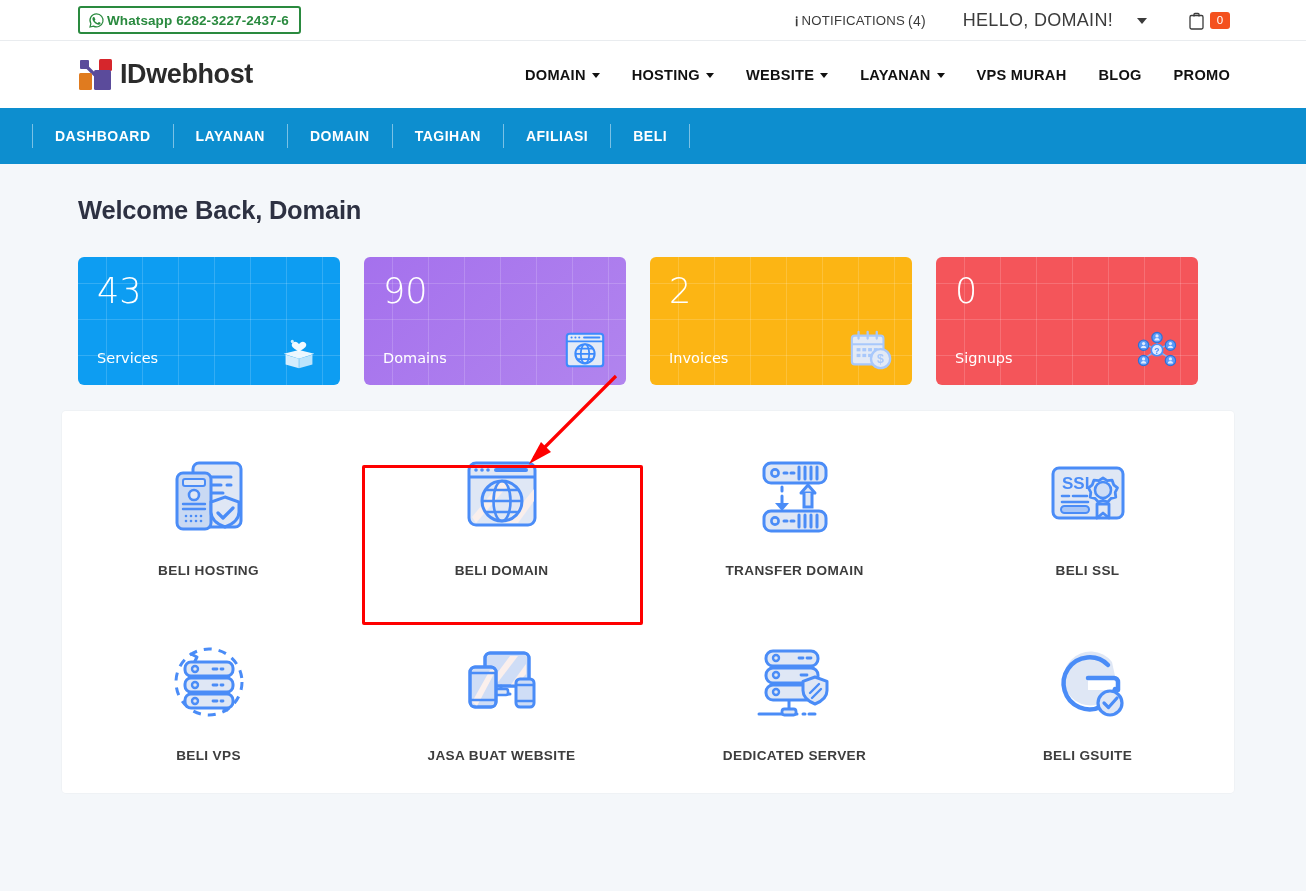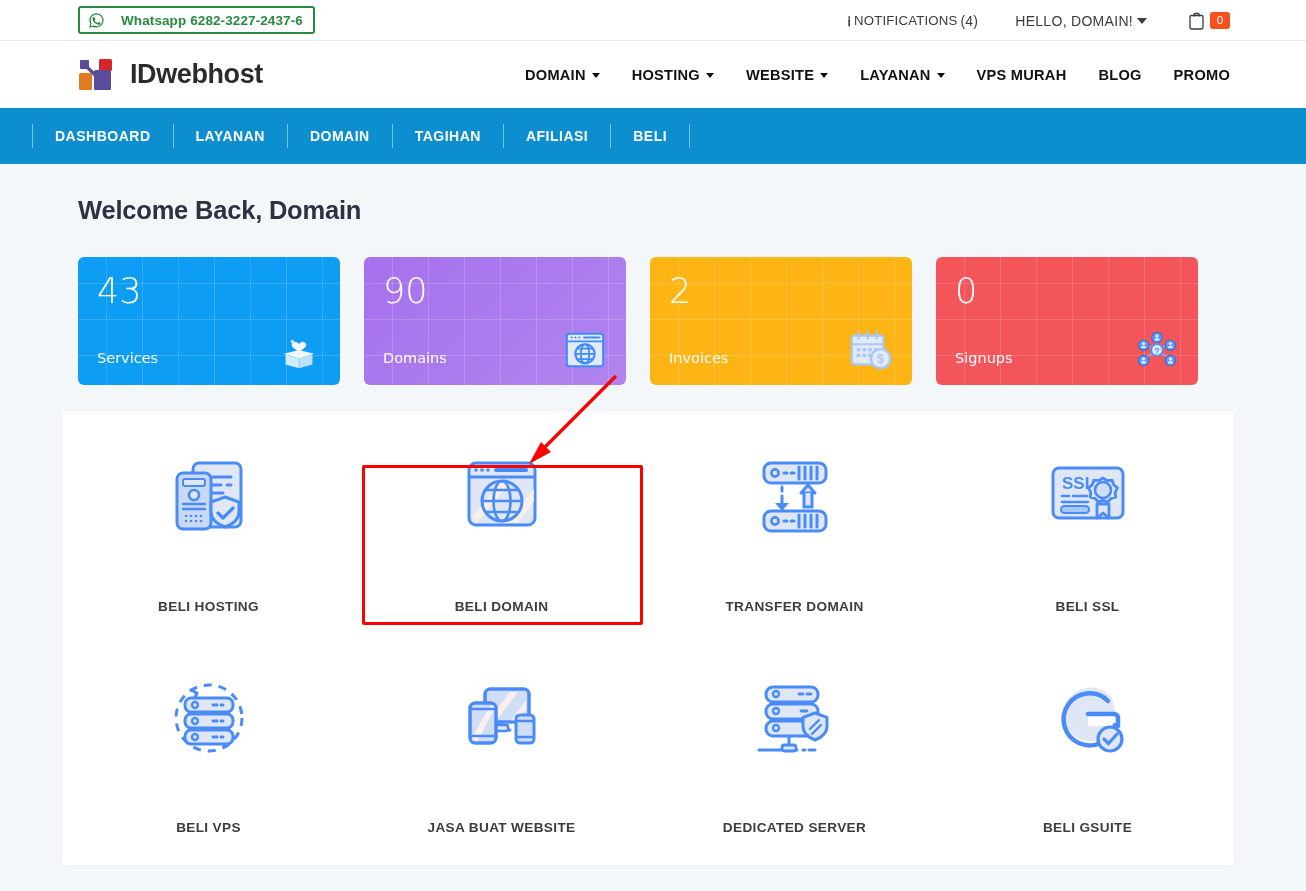--- a/index.html
+++ b/index.html
@@ -21,21 +21,21 @@
     position: relative;
   }
   .wa-box {
     margin-left: 78px;
     border: 2px solid #2a8a3f;
     border-radius: 3px;
     height: 28px;
     display: flex;
     align-items: center;
     padding: 0 10px 0 8px;
-    gap: 16px;
+    gap: 2px;
     background: #fff;
     cursor: pointer;
   }
   .wa-icon { width: 17px; height: 17px; display: block; }
   .wa-text {
     color: #2a8a3f;
     font-size: 13.5px;
     font-weight: bold;
     letter-spacing: .1px;
     white-space: nowrap;
@@ -52,22 +52,22 @@
     gap: 0;
   }
   .notif {
     display: flex; align-items: center; gap: 3px;
     color: #3b3b3b; font-size: 13.2px; letter-spacing: .2px;
     cursor: pointer; margin-right: 37px;
   }
   .notif .i-glyph { font-weight: bold; font-size: 13px; font-family:"Liberation Serif", serif;}
   .notif .count { font-size: 14px; }
   .hello {
-    display: flex; align-items: center; gap: 4px;
-    color: #3b3b3b; font-size: 14px; letter-spacing: .3px;
+    display: flex; align-items: center; gap: 24px;
+    color: #3b3b3b; font-size: 18px; letter-spacing: .3px;
     cursor: pointer; margin-right: 42px;
   }
   .caret-down {
     width: 0; height: 0;
     border-left: 5px solid transparent;
     border-right: 5px solid transparent;
     border-top: 6px solid #3b3b3b;
     display: inline-block;
   }
   .cart {
@@ -82,21 +82,21 @@
   
   .header {
     height: 67px;
     background: #fff;
     display: flex;
     align-items: center;
     position: relative;
   }
   .logo-wrap {
     margin-left: 78px;
-    display: flex; align-items: center; gap: 16px; cursor: pointer;
+    display: flex; align-items: center; gap: 6px; cursor: pointer;
   }
   .logo-mark { width: 36px; height: 34px; display: block; }
   .logo-text {
     font-size: 27px; font-weight: bold; color: #2b2b2b; letter-spacing: -.4px;
   }
   .mainnav {
     position: absolute; right: 76px; top: 0; height: 67px;
     display: flex; align-items: center; gap: 0;
   }
   .mainnav a {
@@ -221,21 +221,20 @@
   .srv-row {
     display: flex;
   }
   .srv-row + .srv-row { margin-top: 58px; }
   .srv {
     flex: 1;
     display: flex;
     flex-direction: column;
     align-items: center;
     cursor: pointer;
-    gap: 36px;
   }
   .srv .ic { width: 92px; height: 92px; display: block; }
   .srv .cap {
     margin-top: 20px;
     font-size: 13.6px;
     font-weight: bold;
     color: #3d3d3d;
     letter-spacing: .35px;
     text-align: center;
     white-space: nowrap;

